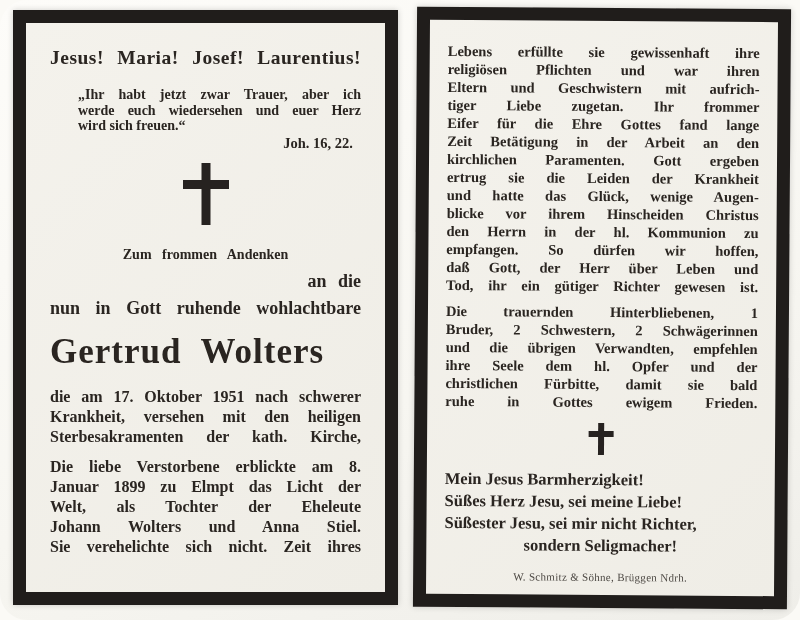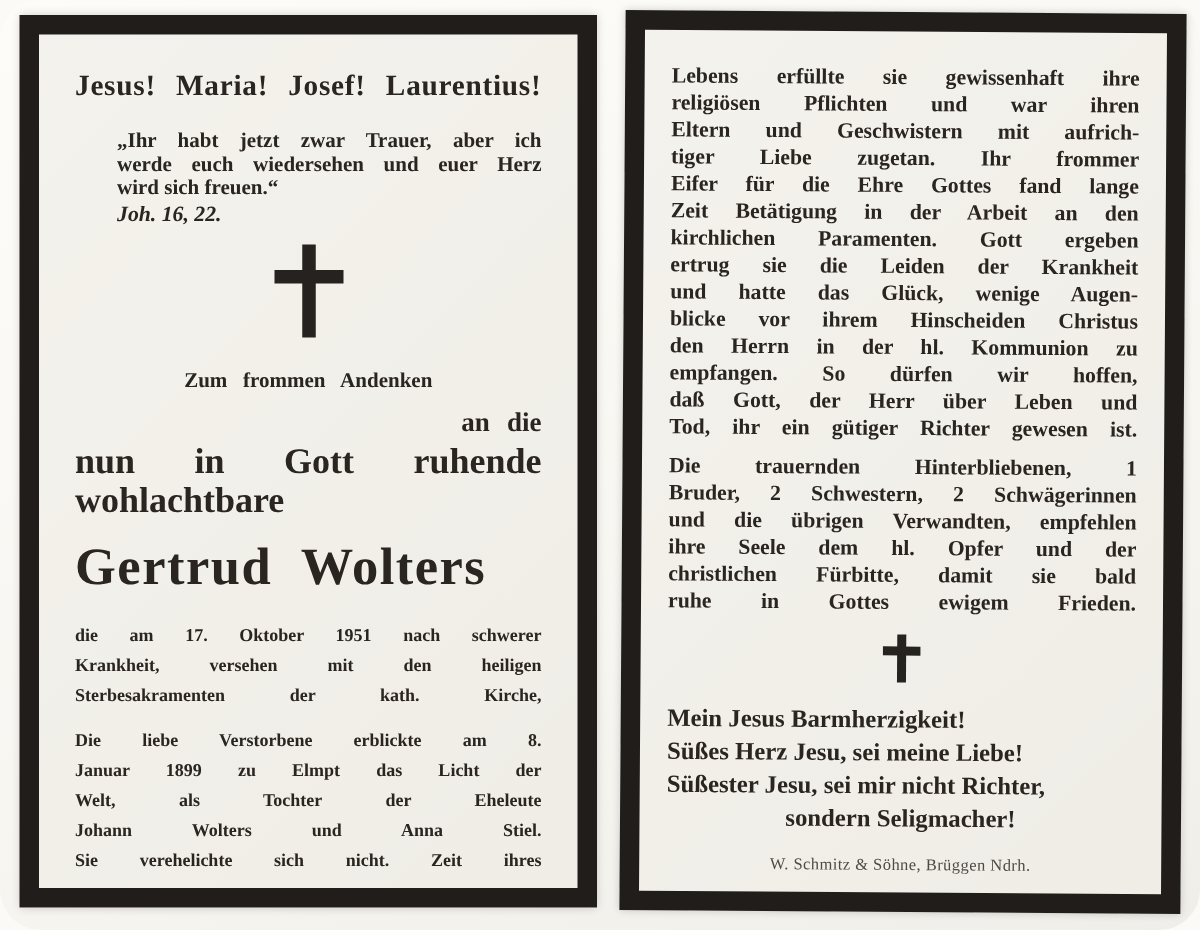--- a/index.html
+++ b/index.html
@@ -28,43 +28,43 @@
   .inner-right { box-sizing:border-box; height:100%; padding:22px 18px 0; }
 
   .jl { display:block; text-align:justify; text-align-last:justify; }
   .ll { display:block; text-align:left; }
 
   .invocation {
     font-size:19.5px; font-weight:bold; letter-spacing:.5px;
     line-height:26px;
   }
   .quote { margin:16px 0 0 28px; font-size:14px; font-weight:bold; line-height:15.5px; }
-  .quote-attr { display:block; padding-right:8px; margin-top:2px; font-size:14.5px;font-style:italic; }
+  .quote-attr { display:block; text-align:right; padding-right:8px; margin-top:2px; font-size:14.5px; }
 
   .cross { position:relative; }
   .cross .bar-v { position:absolute; left:50%; top:0; transform:translateX(-50%); width:9px; height:100%; background:#262220; }
   .cross .bar-h { position:absolute; left:50%; transform:translateX(-50%); background:#262220; }
   .cross-large { width:50px; height:62px; margin:12px auto 0; }
   .cross-large .bar-h { top:17px; width:46px; height:9px; }
   .cross-small { width:28px; height:32px; margin:12px auto 0; }
   .cross-small .bar-v { width:6px; }
   .cross-small .bar-h { top:8px; width:25px; height:6px; }
 
   .dedication { margin-top:16px; }
   .ded-1 { display:block; text-align:center; font-size:14px; font-weight:bold; word-spacing:7px; line-height:27px; }
   .ded-2 { display:block; text-align:right; font-size:18px; font-weight:bold; word-spacing:7px; line-height:27px; }
-  .ded-3 { font-size:24px; font-weight:bold; line-height:26px; }
+  .ded-3 { font-size:18px; font-weight:bold; line-height:26px; }
 
   .deceased-name {
     margin:10px 0 0; 
     font-size:35px; font-weight:bold; letter-spacing:1px; line-height:42px;
     word-spacing:10px;
   }
 
-  .para-left  { margin:14px 0 0; font-size:12px;  font-weight:bold; line-height:20px; }
+  .para-left  { margin:14px 0 0; font-size:16px;  font-weight:bold; line-height:20px; }
   .para-left2 { margin:10px 0 0; }
   .para-right  { margin:0; font-size:14.5px; font-weight:bold; line-height:18px; }
   .para-right2 { margin-top:8px; }
 
   .prayers { margin-top:14px; font-size:16.5px; font-weight:bold; line-height:22px; }
   .prayer-last { display:block; text-align:center; }
 
   .printer {
     margin-top:14px; text-align:center;
     font-size:11px; font-weight:normal; letter-spacing:.3px; color:#4e4a45;

